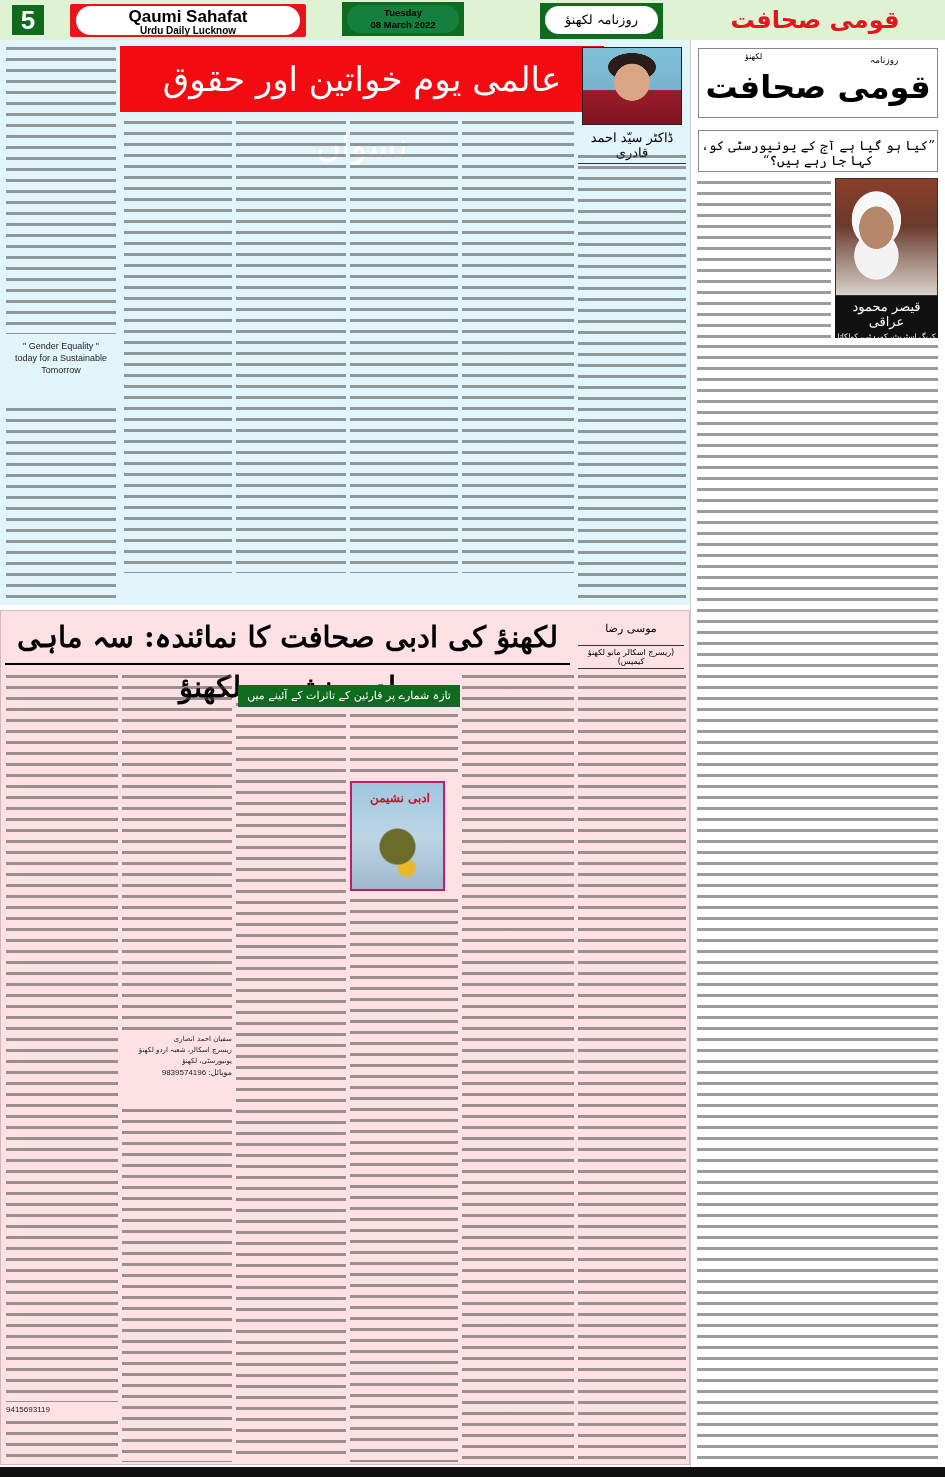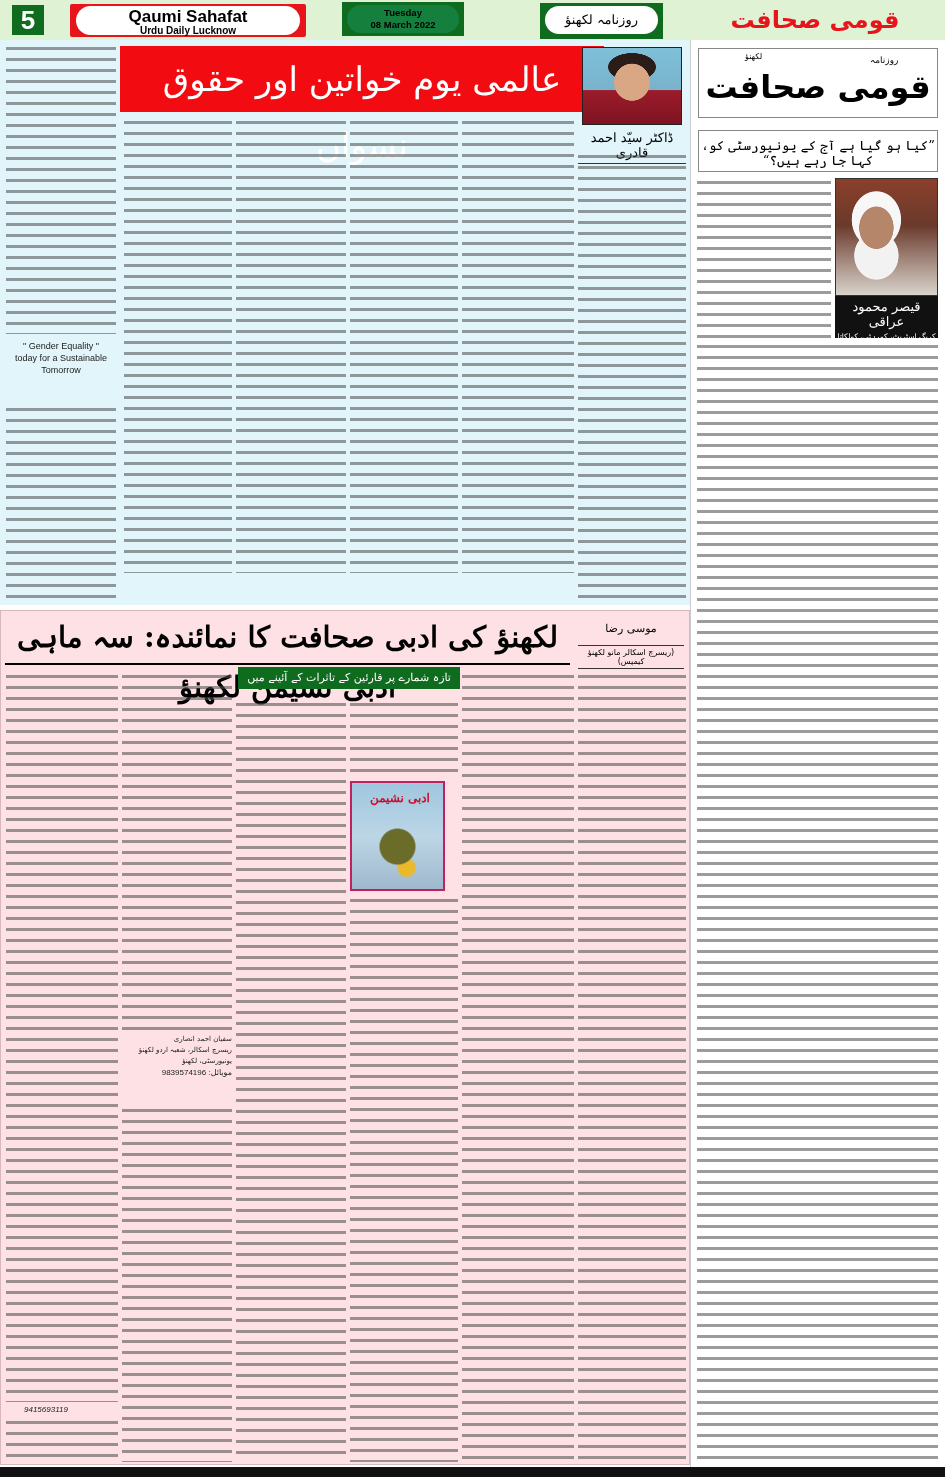--- a/index.html
+++ b/index.html
@@ -59,21 +59,21 @@
   .caption-addr { display: block; font-size: 7.5px; margin-top: 3px; }
 
   
   .bottom-article { left: 0; top: 610px; width: 690px; height: 855px; background: #fde1e4; border: 1px solid #d8b8bb; }
   .bottom-headline { left: 5px; top: 612px; width: 565px; height: 50px; text-align: center; font-family: "DejaVu Serif", serif;
     font-size: 29px; font-weight: bold; direction: rtl; line-height: 50px; color: #000; }
   .bottom-underline { left: 5px; top: 663px; width: 565px; height: 2px; background: #000; }
   .byline-name { left: 578px; top: 622px; width: 106px; text-align: center; font-size: 11px; direction: rtl; font-family: "DejaVu Serif", serif; }
   .byline-role { left: 578px; top: 645px; width: 106px; text-align: center; font-size: 8px; direction: rtl;
     border-top: 1px solid #333; border-bottom: 1px solid #333; padding: 2px 0; }
-  .green-sub { left: 238px; top: 667px; width: 222px; height: 22px; background: #0f6b1e; color: #fff; text-align: center;
+  .green-sub { left: 238px; top: 685px; width: 222px; height: 22px; background: #0f6b1e; color: #fff; text-align: center;
     font-size: 11px; line-height: 22px; direction: rtl; font-family: "DejaVu Serif", serif; }
   .magazine-cover { left: 350px; top: 781px; width: 95px; height: 110px; border: 2px solid #c02060;
     background: radial-gradient(circle at 50% 60%, #6b6b2a 0 22%, transparent 24%),
                 radial-gradient(circle at 60% 80%, #e9b92a 0 8%, transparent 10%),
                 linear-gradient(180deg, #9fc6de 0%, #bcd6e6 50%, #9fb8cc 100%); }
   .mag-title { position: absolute; left: 18px; top: 8px; font-size: 12px; color: #c8102e; font-weight: bold; direction: rtl; font-family: "DejaVu Serif", serif; }
   .phone-text { font-family: "Liberation Sans", sans-serif; font-size: 8px; color: #222; }
   .footer-bar { left: 0; top: 1467px; width: 945px; height: 10px; background: #111; }
 </style>
 </head>
@@ -144,16 +144,16 @@
 <div class="abs col textfill" style="left:350px;top:896px;width:108px;height:566px;"></div>
 <div class="abs col textfill" style="left:236px;top:700px;width:110px;height:762px;"></div>
 <div class="abs col textfill" style="left:122px;top:672px;width:110px;height:360px;"></div>
 <div class="abs" style="left:122px;top:1034px;width:110px;height:70px;font-size:7px;line-height:11px;direction:rtl;color:#222;">
   <div>سفیان احمد انصاری</div>
   <div>ریسرچ اسکالر، شعبہ اردو لکھنؤ یونیورسٹی، لکھنؤ</div>
   <div class="phone-text">موبائل: 9839574196</div>
 </div>
 <div class="abs col textfill" style="left:122px;top:1106px;width:110px;height:356px;"></div>
 <div class="abs col textfill" style="left:6px;top:672px;width:112px;height:730px;"></div>
-<div class="abs phone-text" style="left:24px;top:1405px;width:60px;font-style:italic;">9415693119</div>
+<div class="abs phone-text" style="left:6px;top:1405px;width:60px;">9415693119</div>
 <div class="abs col textfill" style="left:6px;top:1418px;width:112px;height:44px;"></div>
 
 <div class="abs footer-bar"></div>
 
 </body></html>

